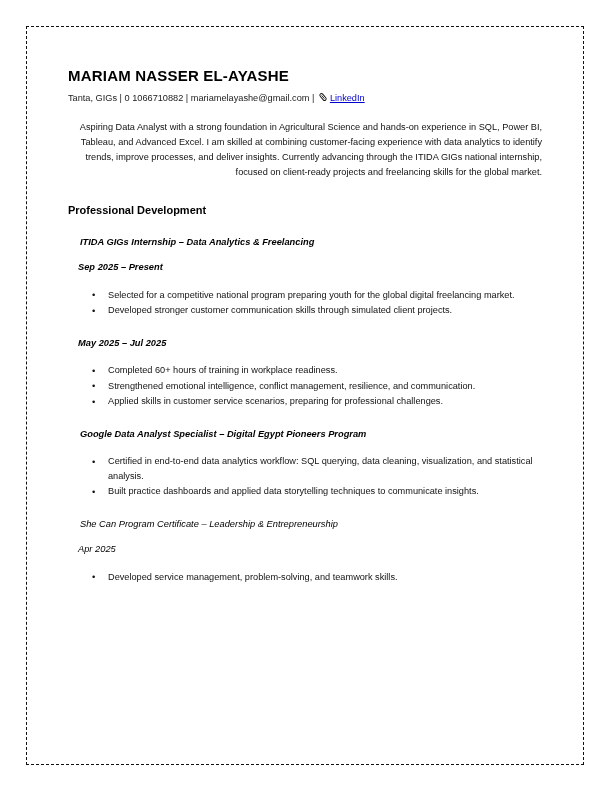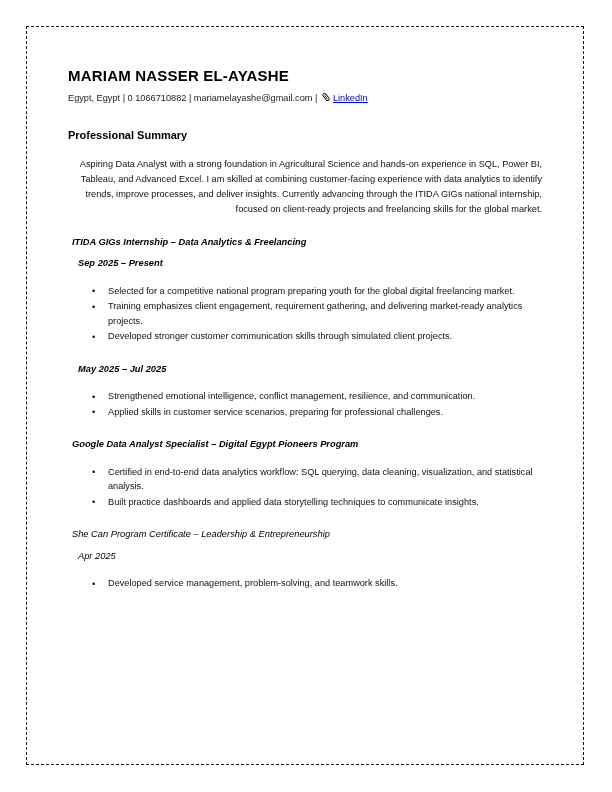--- a/index.html
+++ b/index.html
@@ -82,21 +82,21 @@
   
   .entry {
     margin-top: 19px;
   }
   .entry-title {
     font-size: 9.3px;
     font-style: italic;
     font-weight: bold;
     color: #000;
     line-height: 1.45;
-    margin: 4px;
+    margin: 12px;
   }
   .entry-date {
     font-size: 9.3px;
     font-style: italic;
     font-weight: bold;
     color: #000;
     line-height: 1.45;
     margin: 8px;
     padding-left: 2px;
   }
@@ -130,45 +130,45 @@
 </style>
 </head>
 <body>
 
 <div class="page-frame"></div>
 
 <div class="content">
 
   <div>
     <h1 class="name">MARIAM NASSER EL-AYASHE</h1>
-    <p class="contact-line"><span>Egypt, Egypt</span><span class="contact-sep"> | </span><span>0 1066710882</span><span class="contact-sep"> | </span><span>mariamelayashe@gmail.com</span><span class="contact-sep"> | </span><span class="clip-icon"><svg width="10" height="10" viewBox="0 0 16 16">
+    <p class="contact-line"><span>Tanta, GIGs</span><span class="contact-sep"> | </span><span>0 1066710882</span><span class="contact-sep"> | </span><span>mariamelayashe@gmail.com</span><span class="contact-sep"> | </span><span class="clip-icon"><svg width="10" height="10" viewBox="0 0 16 16">
             <g transform="rotate(-40 8 8)">
               <rect x="5.4" y="1.6" width="5.2" height="12.8" rx="2.6" fill="none" stroke="#111" stroke-width="1.5"></rect>
               <line x1="8" y1="4.6" x2="8" y2="11.4" stroke="#111" stroke-width="1.3"></line>
             </g>
           </svg></span><a class="link" href="#">LinkedIn</a></p>
   </div>
 
-  <h2 class="section-title">Professional Summary</h2>
   <p class="summary">Aspiring Data Analyst with a strong foundation in Agricultural Science and hands-on experience in SQL, Power BI, Tableau, and Advanced Excel. I am skilled at combining customer-facing experience with data analytics to identify trends, improve processes, and deliver insights. Currently advancing through the ITIDA GIGs national internship, focused on client-ready projects and freelancing skills for the global market.</p>
 
+  <h2 class="section-title">Professional Development</h2>
 
   <div class="entry">
     <div class="entry-title">ITIDA GIGs Internship – Data Analytics &amp; Freelancing</div>
     <div class="entry-date">Sep 2025 – Present</div>
     <ul class="bullets">
       <li>Selected for a competitive national program preparing youth for the global digital freelancing market.</li>
-      <li>Training emphasizes client engagement, requirement gathering, and delivering market-ready analytics projects.</li>
       <li>Developed stronger customer communication skills through simulated client projects.</li>
     </ul>
   </div>
 
   <div class="entry">
     <div class="entry-date">May 2025 – Jul 2025</div>
     <ul class="bullets">
+      <li>Completed 60+ hours of training in workplace readiness.</li>
       <li>Strengthened emotional intelligence, conflict management, resilience, and communication.</li>
       <li>Applied skills in customer service scenarios, preparing for professional challenges.</li>
     </ul>
   </div>
 
   <div class="entry">
     <div class="entry-title">Google Data Analyst Specialist – Digital Egypt Pioneers Program</div>
     <ul class="bullets">
       <li>Certified in end-to-end data analytics workflow: SQL querying, data cleaning, visualization, and statistical analysis.</li>
       <li>Built practice dashboards and applied data storytelling techniques to communicate insights.</li>

